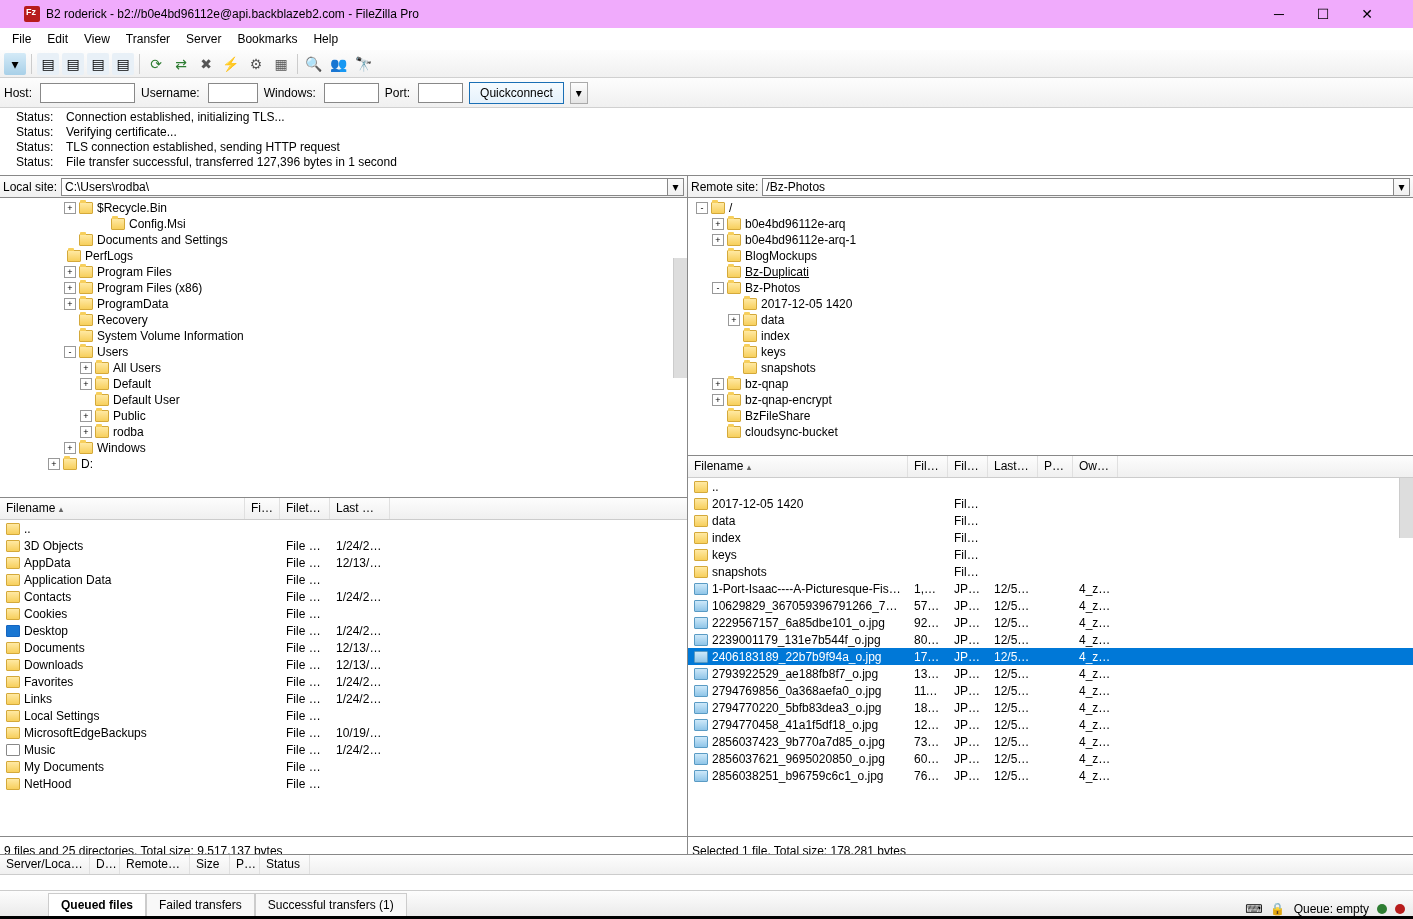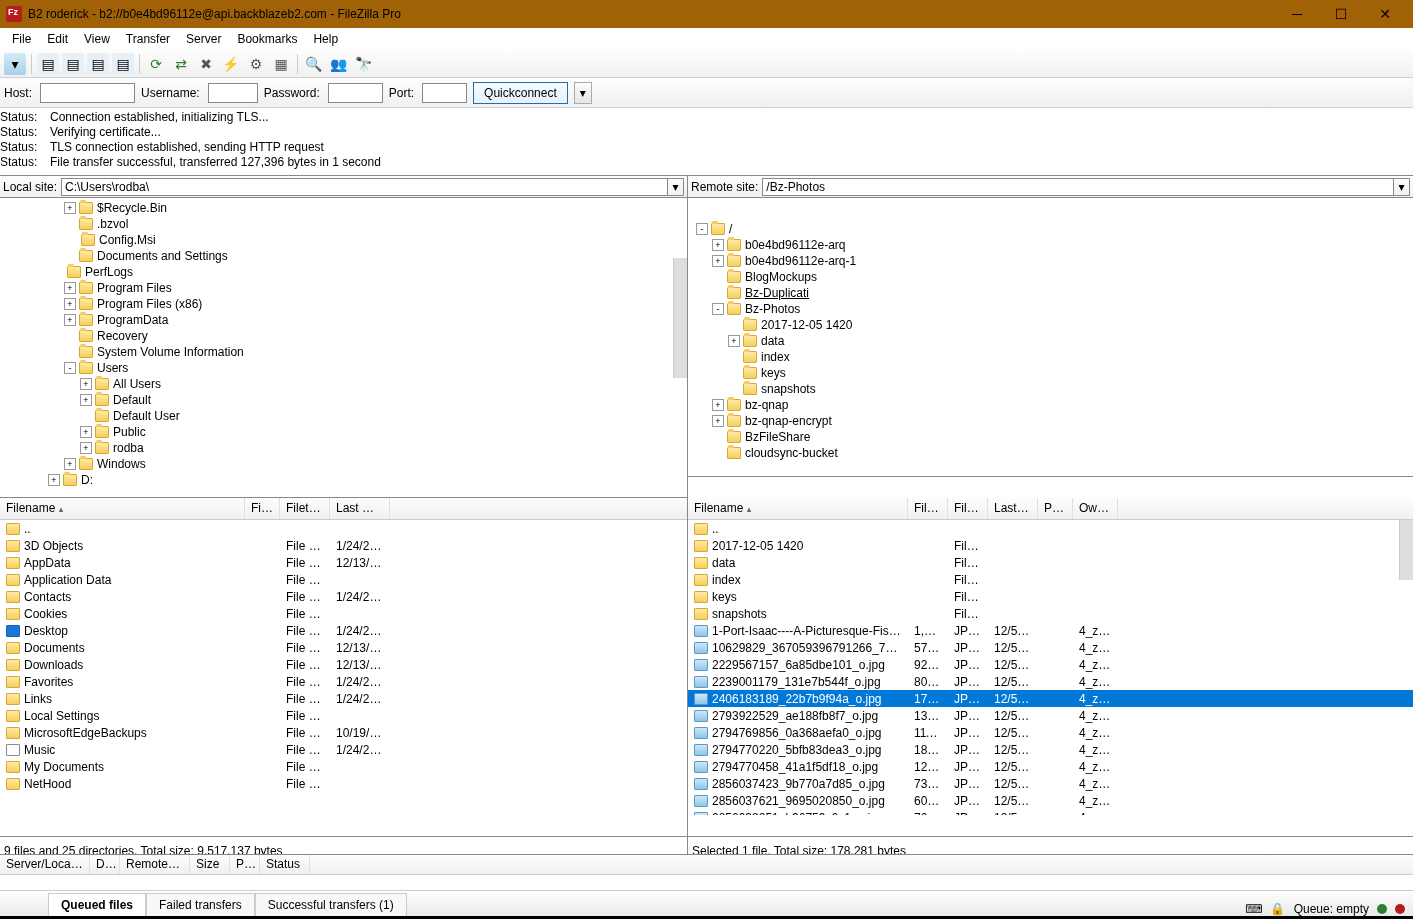--- a/index.html
+++ b/index.html
@@ -1,19 +1,19 @@
 <!DOCTYPE html>
 <html><head>
 <meta charset="utf-8">
 <style>
   * { box-sizing: border-box; margin: 0; padding: 0; font-family: "Segoe UI", Tahoma, sans-serif; font-size: 12px; }
   body { background: #fff; width: 1413px; height: 919px; overflow: hidden; display: flex; flex-direction: column; }
   
   
-  .titlebar { height: 28px; display: flex; align-items: center; padding: 0 6px; background: #a16207; }
+  .titlebar { height: 28px; display: flex; align-items: center; padding: 0 24px; background: #f0abfc; }
   .titlebar-icon { width: 16px; height: 16px; background: #b71c1c; border-radius: 2px; margin-right: 6px; position: relative; }
   .titlebar-icon::after { content: "Fz"; color: #fff; font-size: 9px; font-weight: bold; position: absolute; top: 1px; left: 2px; }
   .titlebar-text { flex: 1; }
   .winctrl { display: flex; }
   .winctrl div { width: 44px; height: 28px; display: flex; align-items: center; justify-content: center; font-size: 14px; }
   
   
   .menubar { height: 22px; background: #fff; display: flex; align-items: center; padding: 0 4px; }
   .menubar span { padding: 2px 8px; }
   
@@ -23,29 +23,29 @@
   .sep { width:1px; height:20px; background:#ccc; margin:0 2px;}
   
   
   .qcbar { height: 30px; background: linear-gradient(#fdfdfd,#f0f0f0); border-bottom: 1px solid #d0d0d0; display:flex; align-items:center; padding: 0 4px; gap:6px;}
   .qcbar label { margin-right: 2px; }
   .qcbar input { height: 20px; border:1px solid #888; padding:0 3px;}
   .qcbtn { height: 22px; padding: 2px 10px; border:1px solid #1a6fb5; background:linear-gradient(#f6fbff,#e5f1fb);}
   .qcdrop { width:18px; height:22px; border:1px solid #aaa; background:linear-gradient(#fdfdfd,#e5e5e5); display:flex; align-items:center; justify-content:center;}
   
   
-  .statuslog { height: 68px; border-bottom: 1px solid #888; padding:2px 0; overflow:hidden;}
+  .statuslog { height: 68px; border-bottom: 1px solid #888; padding:2px 16px; overflow:hidden;}
   .statuslog .row { display:flex; line-height: 15px; }
   .statuslog .lbl { width: 50px; }
   
   
   .mainsplit { flex:1; display:flex; min-height:0;}
   .pane { display:flex; flex-direction:column; min-width:0;}
   .pane.left { width: 688px; border-right:1px solid #888;}
-  .pane.right { flex:1;gap:21px; }
+  .pane.right { flex:1; }
   
   .sitebar { height: 22px; background: linear-gradient(#fdfdfd,#f0f0f0); border-bottom:1px solid #888; display:flex; align-items:center; padding:0 3px;}
   .sitebar input { flex:1; height:18px; border:1px solid #888; padding:0 3px; margin-left:4px;}
   .dropbtn { width:16px; height:18px; border:1px solid #888; border-left:none; display:flex; align-items:center; justify-content:center;}
   
   .tree { overflow:auto; border-bottom:1px solid #888; position:relative;}
   .pane.left .tree { height: 300px; }
   .pane.right .tree { height: 258px; }
   .tree-inner { padding: 2px 0; }
   .tnode { display:flex; align-items:center; height: 16px; white-space:nowrap;}
@@ -128,21 +128,21 @@
   <div class="tb-icon" style="color:#555">🔍</div>
   <div class="tb-icon" style="color:#1565c0">👥</div>
   <div class="tb-icon" style="color:#b71c1c">🔭</div>
 </div>
 
 <div class="qcbar">
   <label>Host:</label>
   <input style="width: 95px;">
   <label>Username:</label>
   <input style="width: 50px;">
-  <label>Password:</label>
+  <label>Windows:</label>
   <input type="password" style="width: 55px;">
   <label>Port:</label>
   <input style="width: 45px;">
   <button class="qcbtn">Quickconnect</button>
   <div class="qcdrop">▾</div>
 </div>
 
 <div class="statuslog" id="statuslog">
     <div class="row">
       <span class="lbl">Status:</span>
@@ -170,26 +170,21 @@
       <input value="C:\Users\rodba\" style="">
       <div class="dropbtn">▾</div>
     </div>
     <div class="tree">
       <div class="tree-inner" id="ltree">
           <div class="tnode" style="padding-left: 64px;">
             <span class="expander">+</span>
             <span class="foldericon"></span>
             <span>$Recycle.Bin</span>
           </div>
-          <div class="tnode" style="padding-left: 64px;">
-            <span class="expander none"></span>
-            <span class="foldericon"></span>
-            <span>.bzvol</span>
-          </div>
-          <div class="tnode" style="padding-left: 66px;">
+          <div class="tnode" style="padding-left: 96px;">
             <span class="expander none"></span>
             <span class="foldericon"></span>
             <span>Config.Msi</span>
           </div>
           <div class="tnode" style="padding-left: 64px;">
             <span class="expander none"></span>
             <span class="foldericon"></span>
             <span>Documents and Settings</span>
           </div>
           <div class="tnode" style="padding-left: 52px;">

